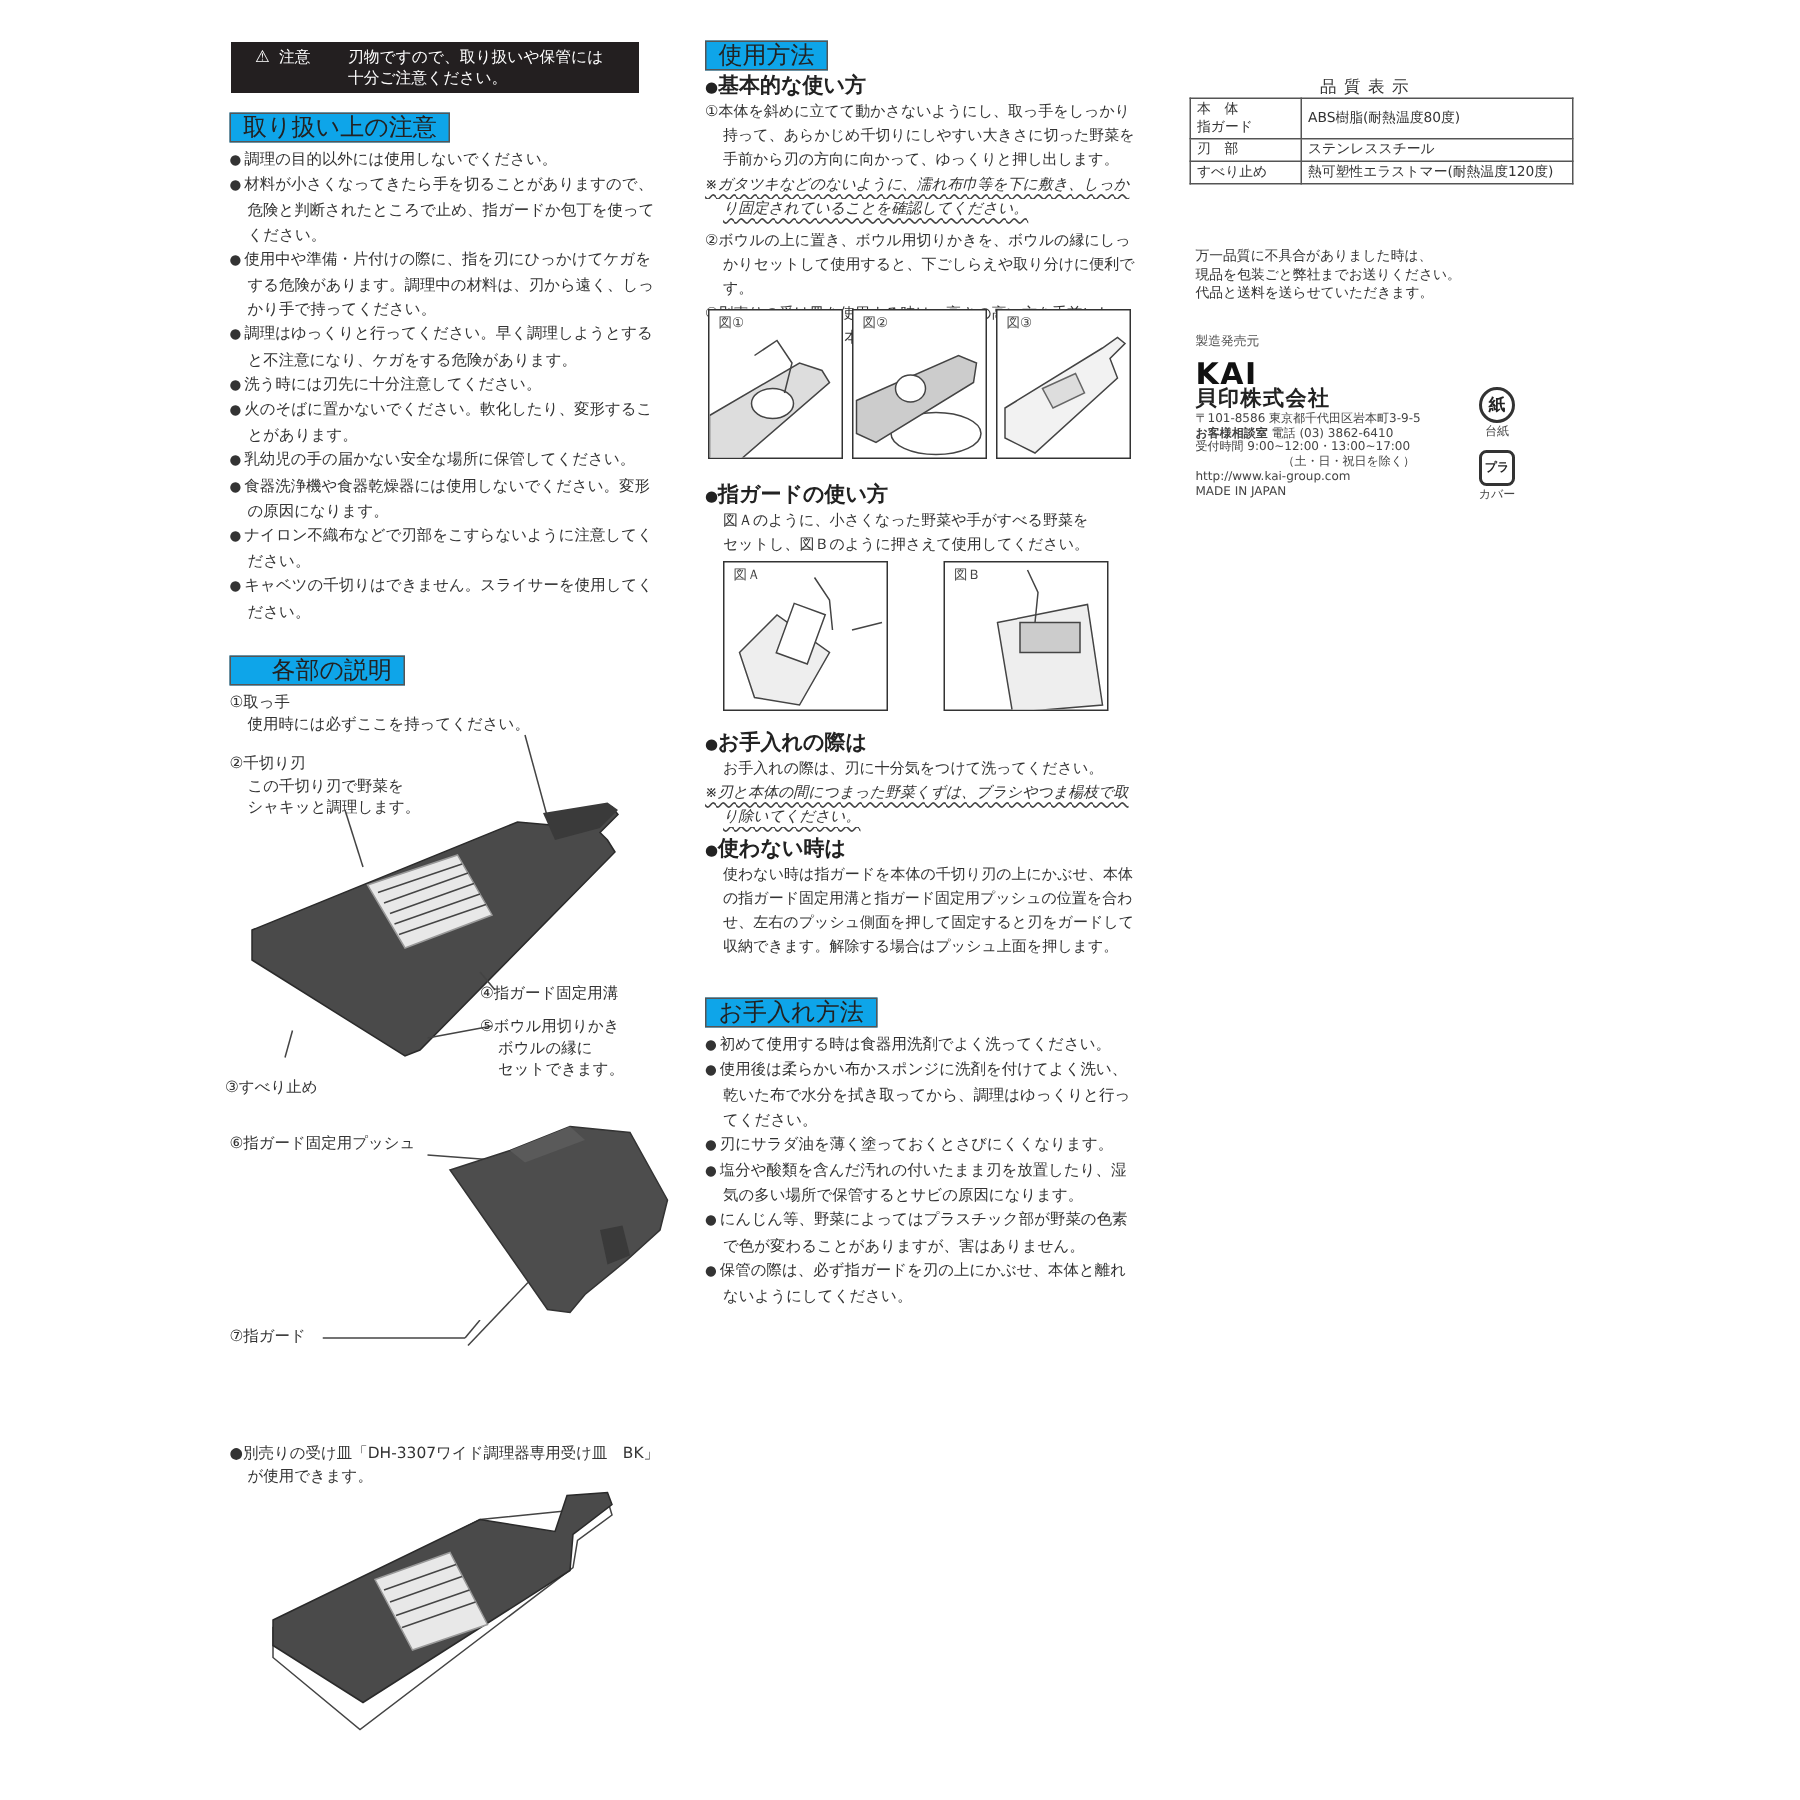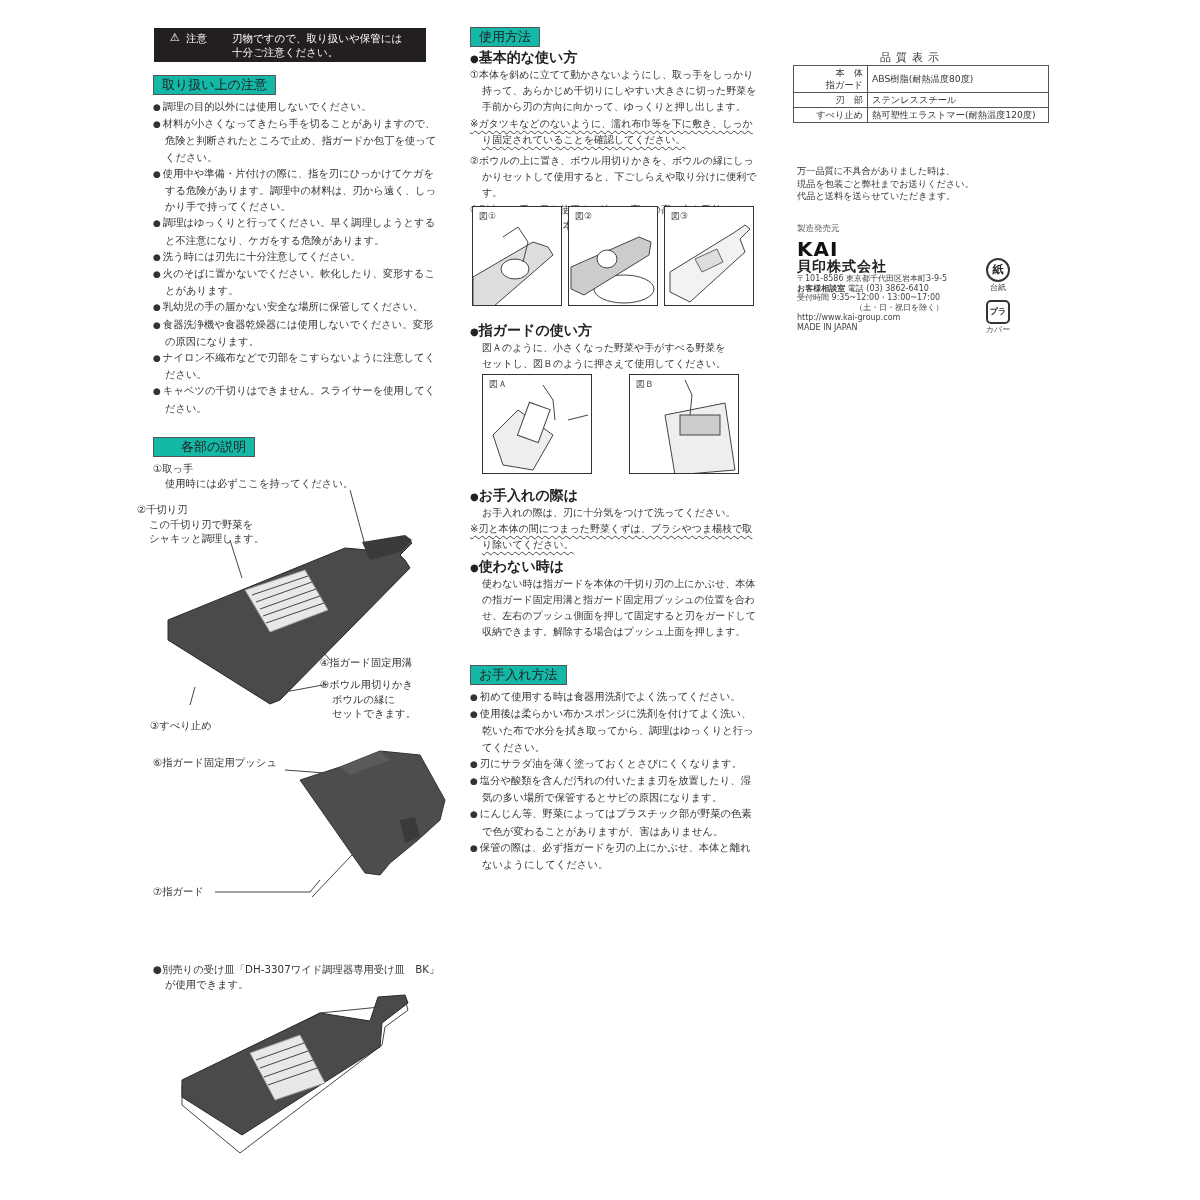--- a/index.html
+++ b/index.html
@@ -6,44 +6,44 @@
   html, body { width: 1200px; height: 1200px; background: #ffffff; overflow: hidden; }
   body { position: relative; font-family: "DejaVu Sans", "Liberation Sans", sans-serif; color: #2a2a2a; font-size: 10px; line-height: 1.5; }
   .abs { position: absolute; }
 
   
   .warning { left: 154px; top: 28px; width: 272px; height: 34px; background: #231f20; color: #fff; font-size: 10.5px; line-height: 14px; padding: 3px 0 0 16px; display: flex; }
   .warning .tri { width: 12px; margin-right: 4px; font-size: 11px; }
   .warning .lbl { width: 46px; }
   .warning .msg { flex: 1; }
 
-  .sec-title { border: 1px solid #555; background: #14b8a6; font-size: 13px; padding: 1px 8px; line-height: 16px; display: inline-block; color: #222; }
+  .sec-title { border: 1px solid #555; background: #0ea5e9; font-size: 16px; padding: 1px 8px; line-height: 16px; display: inline-block; color: #222; }
 
   ul.bul { list-style: none; }
   ul.bul li { padding-left: 12px; text-indent: -12px; font-size: 10.3px; line-height: 16.2px; color: #333; }
   ul.bul li::before { content: "●"; font-size: 9px; margin-right: 2px; }
 
   .col1 { left: 153px; width: 290px; }
   .col2 { left: 470px; width: 290px; }
 
   .h-bullet { font-size: 14px; font-weight: bold; line-height: 16px; color: #222; }
   .h-bullet::before { content: "●"; font-size: 10px; }
   .para { font-size: 10px; line-height: 16.2px; color: #333; }
   .indent { padding-left: 12px; }
   .hang { padding-left: 12px; text-indent: -12px; }
-  .wavy { text-decoration: underline wavy #444; text-underline-offset: 3px; text-decoration-thickness: 1px; }
+  .wavy { text-decoration: underline wavy #444; text-underline-offset: 3px; text-decoration-thickness: 1px; font-style: italic; }
 
   .fig { border: 1.5px solid #333; background: #fff; position: absolute; overflow: hidden; }
   .fig .cap { position: absolute; left: 6px; top: 3px; font-size: 9px; color: #444; }
 
   
   .qtitle { left: 880px; top: 50px; font-size: 11px; letter-spacing: 5px; color: #333; }
   table.q { position: absolute; left: 793px; top: 65px; width: 256px; border-collapse: collapse; font-size: 9.2px; color: #333; }
   table.q td { border: 1px solid #555; padding: 1px 4px; line-height: 12px; }
-  table.q td.k { width: 74px; text-align: right; }
+  table.q td.k { width: 74px; text-align: left; }
 
   .notice { left: 797px; top: 165px; font-size: 9.2px; line-height: 12.5px; color: #333; }
   .maker-lbl { left: 797px; top: 222px; font-size: 8.5px; color: #555; }
   .kai { left: 797px; top: 234px; font-size: 20px; font-weight: 900; letter-spacing: 1px; color: #111; font-family: "DejaVu Sans", sans-serif; }
   .company { left: 797px; top: 256px; font-size: 14px; font-weight: bold; color: #222; letter-spacing: 1px; }
   .addr { left: 797px; top: 274px; font-size: 8px; line-height: 9.7px; color: #444; }
   .addr .b { font-weight: bold; }
   .recy { position: absolute; width: 46px; text-align: center; font-size: 8px; color: #444; }
   .recy .sym { width: 24px; height: 24px; margin: 0 auto; border: 2px solid #333; border-radius: 50%; font-size: 11px; font-weight: bold; line-height: 20px; color: #222; }
   .recy .sym.sq { border-radius: 5px; }
@@ -77,21 +77,21 @@
     <li>ナイロン不織布などで刃部をこすらないように注意してください。</li>
     <li>キャベツの千切りはできません。スライサーを使用してください。</li>
   </ul>
 </div>
 
 <div class="abs sec-title" style="left:153px; top:437px;padding-left:27px;">各部の説明</div>
 <div class="abs callout" style="left:153px; top:461px;">
   <div>①取っ手</div>
   <div class="indent">使用時には必ずここを持ってください。</div>
 </div>
-<div class="abs callout" style="left:137px; top:502px;">
+<div class="abs callout" style="left:153px; top:502px;">
   <div>②千切り刃</div>
   <div class="indent">この千切り刃で野菜を</div>
   <div class="indent">シャキッと調理します。</div>
 </div>
 
 <svg class="abs" style="left:150px; top:480px;" width="330" height="250">
   <line x1="200" y1="10" x2="215" y2="65"></line>
   <line x1="80" y1="60" x2="92" y2="98"></line>
   <polygon points="18,140 195,68 240,72 250,62 258,58 262,63 250,75 255,80 260,88 130,220 120,224 18,160" fill="#4a4a4a" stroke="#2a2a2a"></polygon>
   <polygon points="212,62 255,55 262,60 250,72 220,80" fill="#3a3a3a"></polygon>
@@ -249,21 +249,21 @@
   <div>現品を包装ごと弊社までお送りください。</div>
   <div>代品と送料を送らせていただきます。</div>
 </div>
 
 <div class="abs maker-lbl">製造発売元</div>
 <div class="abs kai">KAI</div>
 <div class="abs company">貝印株式会社</div>
 <div class="abs addr">
   <div>〒101-8586 東京都千代田区岩本町3-9-5</div>
   <div><span class="b">お客様相談室</span> <span>電話 (03) 3862-6410</span></div>
-  <div>受付時間 9:35~12:00・13:00~17:00</div>
+  <div>受付時間 9:00~12:00・13:00~17:00</div>
   <div style="padding-left:58px;">（土・日・祝日を除く）</div>
   <div>http://www.kai-group.com</div>
   <div>MADE IN JAPAN</div>
 </div>
 
 <div class="recy" style="left:975px; top:258px;">
   <div class="sym">紙</div>
   <div>台紙</div>
 </div>
 <div class="recy" style="left:975px; top:300px;">

